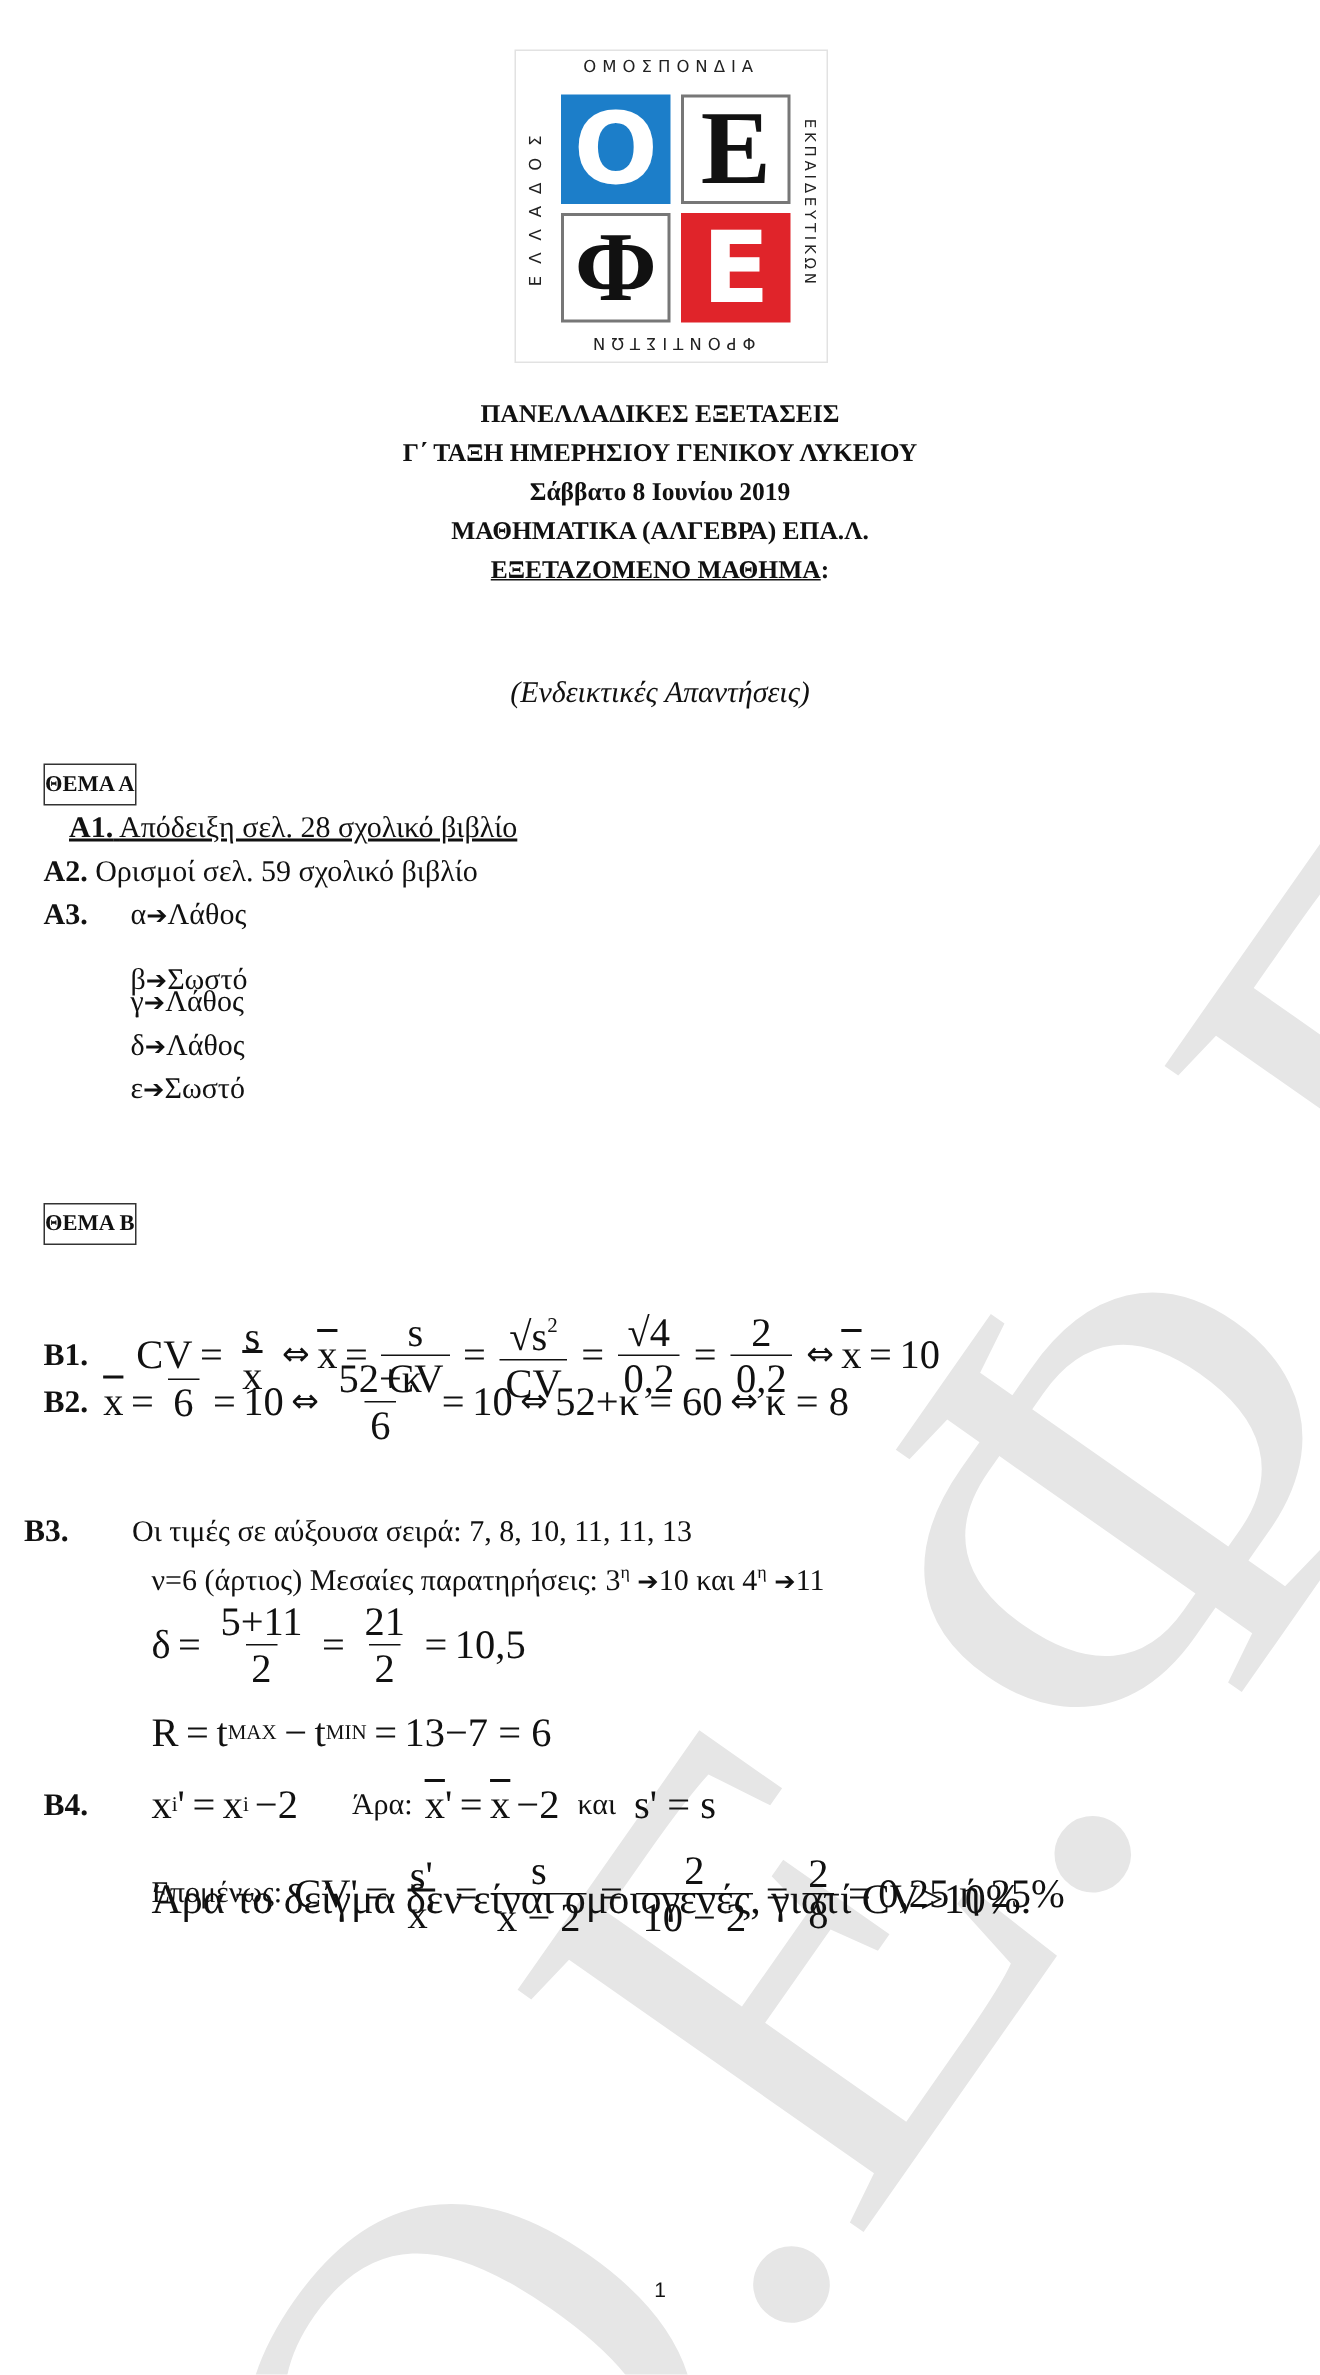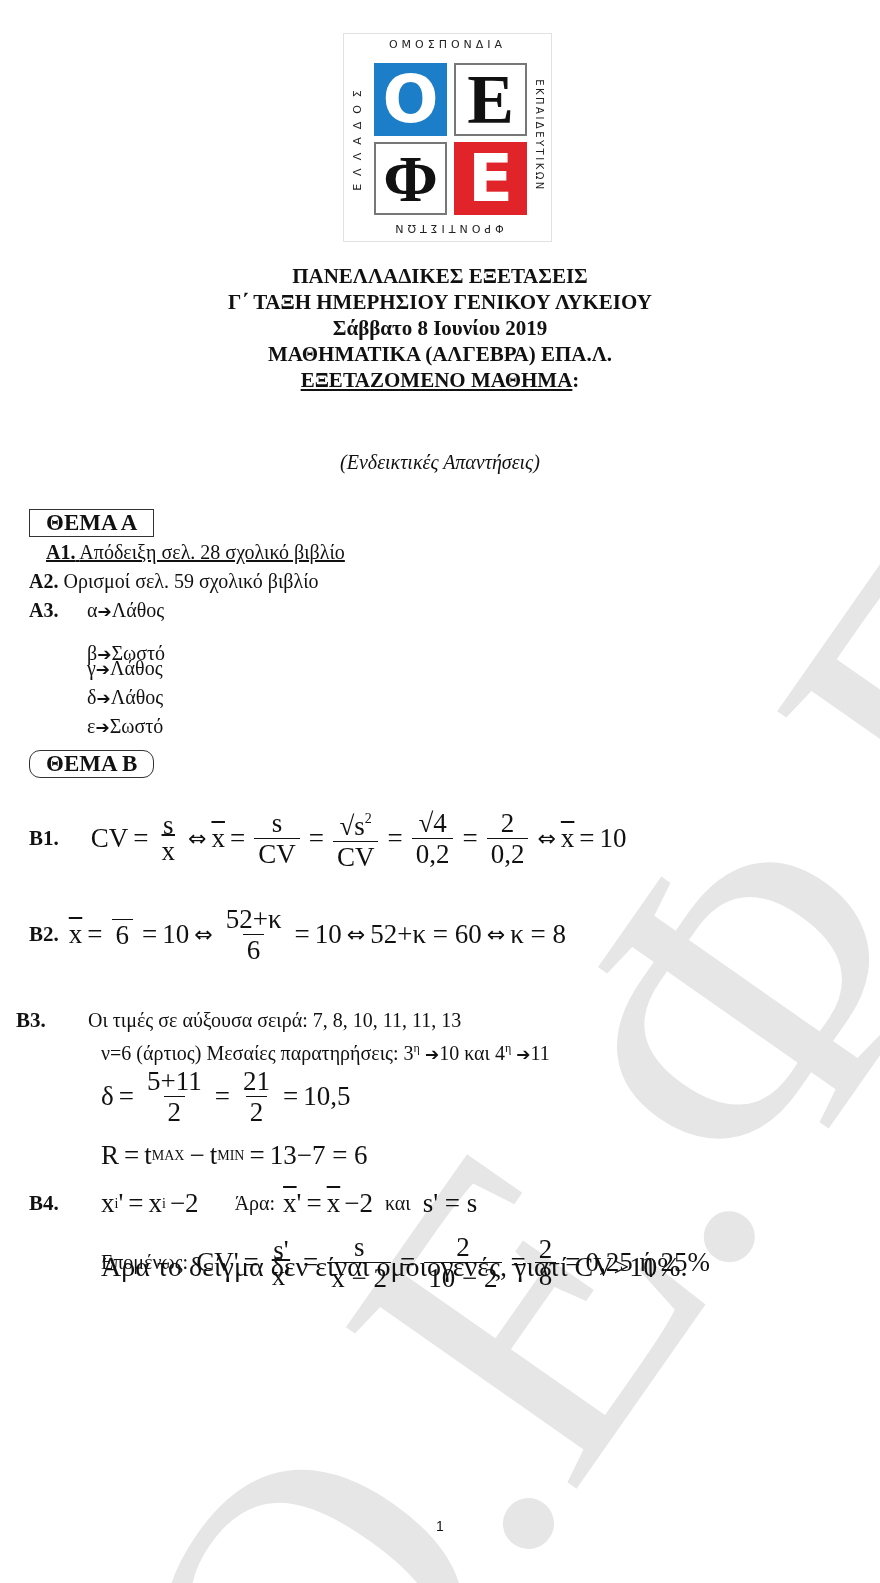--- a/index.html
+++ b/index.html
@@ -19,25 +19,25 @@
   .logo .ring-left { position:absolute; left:-72px; top:96px; width:170px; text-align:center; font-family:"DejaVu Sans", sans-serif; font-size:11px; letter-spacing:8px; color:#222; transform:rotate(-90deg); }
   .logo .ring-right { position:absolute; right:-74px; top:96px; width:172px; text-align:center; font-family:"DejaVu Sans", sans-serif; font-size:10px; letter-spacing:2.5px; color:#222; transform:rotate(90deg); }
   .logo .cell { position:absolute; width:73px; height:73px; display:flex; align-items:center; justify-content:center; font-weight:bold; box-sizing:border-box; }
   .cell-o { left:30px; top:29px; background:#1c7ec9; color:#fff; font-family:"DejaVu Sans", sans-serif; font-size:66px; }
   .cell-e1 { left:110px; top:29px; background:#fff; border:2px solid #777; color:#111; font-family:"Liberation Serif", serif; font-size:70px; }
   .cell-f { left:30px; top:108px; background:#fff; border:2px solid #777; color:#111; font-family:"Liberation Serif", serif; font-size:66px; }
   .cell-e2 { left:110px; top:108px; background:#e0242a; color:#fff; font-family:"DejaVu Sans", sans-serif; font-size:66px; }
 
   
   .header { position:absolute; top:263px; left:0; width:880px; text-align:center; }
-  .header .line { font-weight:bold; font-size:21px; line-height:26px; }
+  .header .line { font-weight:bold; font-size:17px; line-height:26px; }
   .header .u { text-decoration:underline; }
   .subtitle { position:absolute; top:451px; left:0; width:880px; text-align:center; font-style:italic; font-size:20px; }
 
-  .section-box { position:absolute; left:29px; border:1.5px solid #333; padding:0 16px; font-weight:bold; font-size:23px; line-height:26px; }
+  .section-box { position:absolute; left:29px; border:1.5px solid #333; padding:0 0; font-weight:bold; font-size:15px; line-height:26px; }
   .line-abs { position:absolute; font-size:20px; white-space:nowrap; line-height:24px; }
   .b { font-weight:bold; }
   .arrow { font-family:"DejaVu Sans", sans-serif; font-size:17px; font-weight:bold; }
 
   
   .math { position:absolute; white-space:nowrap; font-family:"Liberation Serif", serif; font-size:27px; display:flex; align-items:center; }
   .frac { display:inline-flex; flex-direction:column; align-items:center; margin:0 4px; vertical-align:middle; }
   .frac .num { padding:0 4px; line-height:30px; }
   .frac .den { padding:0 4px; line-height:30px; border-top:1.5px solid #111; }
   .frac.sm .num, .frac.sm .den { line-height:26px; }
@@ -99,23 +99,23 @@
   <div class="line-abs" style="left:87px; top:656px;">
     <span>γ</span><span class="arrow">➔</span><span>Λάθος</span>
   </div>
   <div class="line-abs" style="left:87px; top:685px;">
     <span>δ</span><span class="arrow">➔</span><span>Λάθος</span>
   </div>
   <div class="line-abs" style="left:87px; top:714px;">
     <span>ε</span><span class="arrow">➔</span><span>Σωστό</span>
   </div>
 
-  <div class="section-box" style="top:750px;border-radius:11px;">ΘΕΜΑ Β</div>
-
-  <div class="math" style="left:29px; top:804px;">
+  <div class="section-box" style="top:802px;">ΘΕΜΑ Β</div>
+
+  <div class="math" style="left:29px; top:870px;">
     <span class="lbl" style="margin-right:32px;">Β1.</span>
     <span>CV</span>
     <span class="op">=</span>
     <span class="frac sm">
         <span class="num">s</span>
         <span class="den ovl" style="border-top:none; text-decoration:overline;">x</span>
       </span>
     <span class="iff">⇔</span>
     <span class="ovl">x</span>
     <span class="op">=</span>

